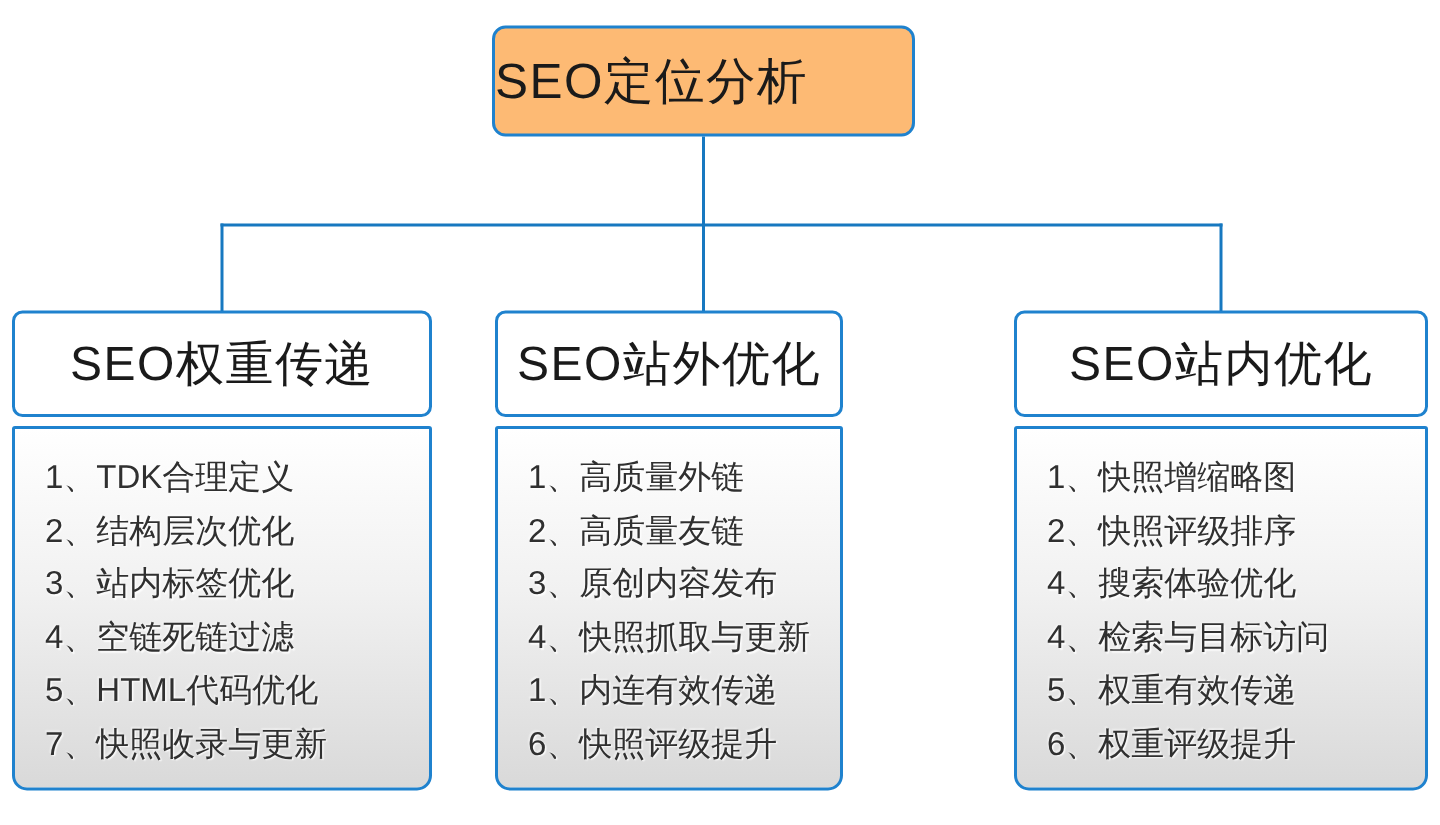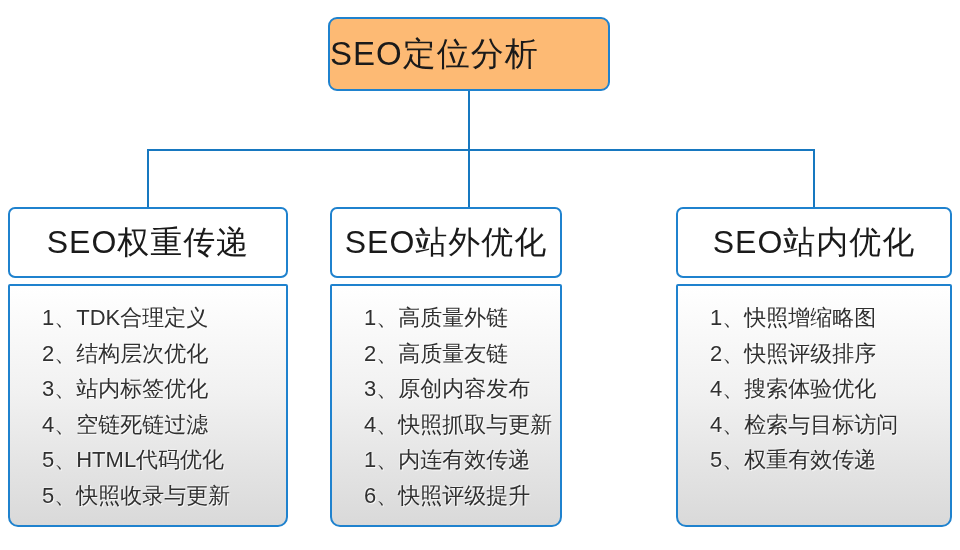--- a/index.html
+++ b/index.html
@@ -68,21 +68,21 @@
     box-sizing: border-box;
     width: 100%;
     height: 243px;
     margin-top: 6px;
     border: 2px solid #1f82ce;
     border-radius: 2px 2px 10px 10px;
     background: linear-gradient(180deg, #ffffff 0%, #f1f1f1 45%, #d9d9d9 100%);
   }
   .list-box ul {
     margin: 0;
-    padding: 14px 6px 0 32px;
+    padding: 14px 6px 0 20px;
     list-style: none;
   }
   .list-box li {
     font-size: 22px;
     line-height: 35.6px;
     color: #303030;
     white-space: nowrap;
     text-shadow: 1px 1px 1px rgba(255,255,255,0.9), -1px -1px 1px rgba(255,255,255,0.45);
   }
 </style>
@@ -107,21 +107,21 @@
     <div class="header-box">
       <span>SEO权重传递</span>
     </div>
     <div class="list-box">
       <ul>
         <li>1、TDK合理定义</li>
         <li>2、结构层次优化</li>
         <li>3、站内标签优化</li>
         <li>4、空链死链过滤</li>
         <li>5、HTML代码优化</li>
-        <li>5、快照收录与更新</li>
+        <li>7、快照收录与更新</li>
       </ul>
     </div>
   </div>
 
   <div class="column col-2">
     <div class="header-box">
       <span>SEO站外优化</span>
     </div>
     <div class="list-box">
       <ul>
@@ -139,17 +139,18 @@
     <div class="header-box">
       <span>SEO站内优化</span>
     </div>
     <div class="list-box">
       <ul>
         <li>1、快照增缩略图</li>
         <li>2、快照评级排序</li>
         <li>4、搜索体验优化</li>
         <li>4、检索与目标访问</li>
         <li>5、权重有效传递</li>
+        <li>6、权重评级提升</li>
       </ul>
     </div>
   </div>
 
 </div>
 
 </body></html>

